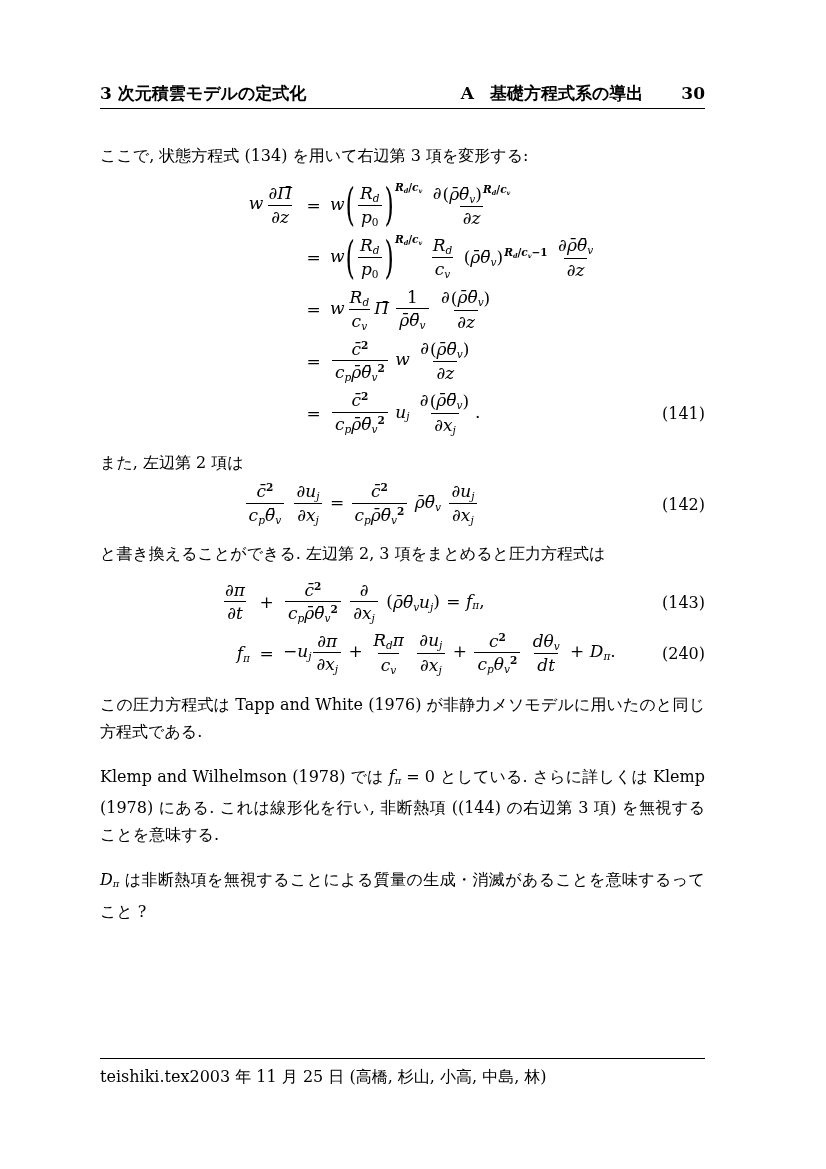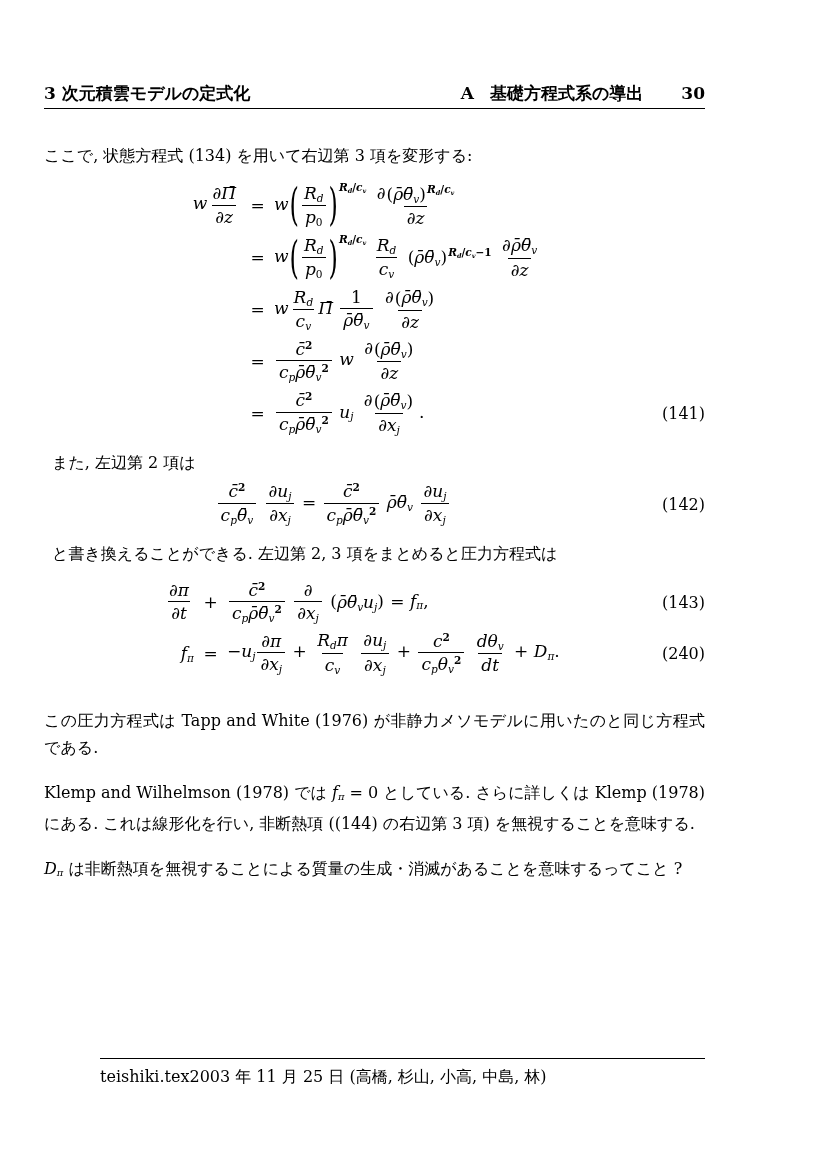--- a/index.html
+++ b/index.html
@@ -1,34 +1,34 @@
 <!DOCTYPE html>
 <html><head>
 <meta charset="utf-8">
 <style>
   * { margin:0; padding:0; box-sizing:border-box; }
   html,body { background:#ffffff; }
   body { font-family:"DejaVu Serif","Liberation Serif",serif; color:#000; }
   .page { position:relative; width:826px; height:1169px; background:#fff; overflow:hidden; }
-  .sheet { padding:84px 121px 0 44px; }
+  .sheet { padding:84px 121px 0 100px; }
 
   
   .header { display:flex; justify-content:space-between; align-items:baseline;
             border-bottom:1.5px solid #000; padding-bottom:5px;
             font-weight:bold; font-size:17px; line-height:19px; }
   .h-right { display:flex; align-items:baseline; }
   .section-label { margin-right:16px; }
   .pageno { margin-left:38px; }
 
   
   .body-text { font-size:16px; line-height:27px; text-align:justify; }
   .intro { margin-top:33px; }
-  .mid-line { margin-top:12px;margin-left:8px; }
+  .mid-line { margin-top:12px; }
   .para { margin-top:18px; }
-  .para-first { margin-top:30px; }
+  .para-first { margin-top:14px; }
 
   
   .eqblock { margin-top:12px; margin-bottom:10px; }
   .eqrow { position:relative; display:flex; align-items:center; margin:4px 0; min-height:46px; }
   .eq-lhs { display:flex; justify-content:flex-end; align-items:center; }
   .lhs-141 { width:197px; }
   .lhs-143 { width:150px; }
   .eq-rel { width:33px; display:flex; justify-content:center; align-items:center; }
   .eq-rhs { flex:1; display:flex; justify-content:flex-start; align-items:center; }
   .eqrow.center { justify-content:center; }

